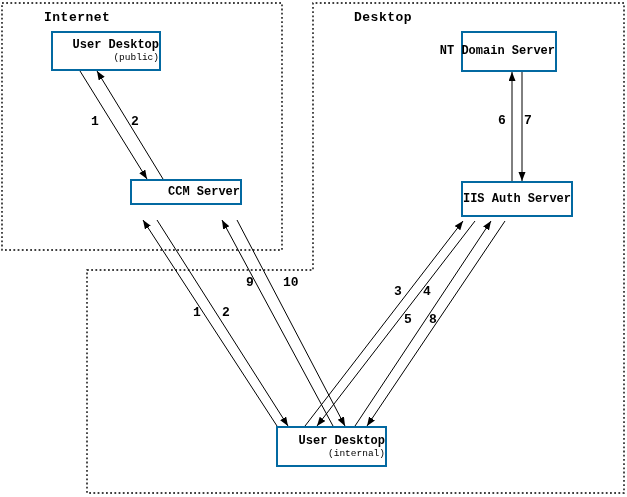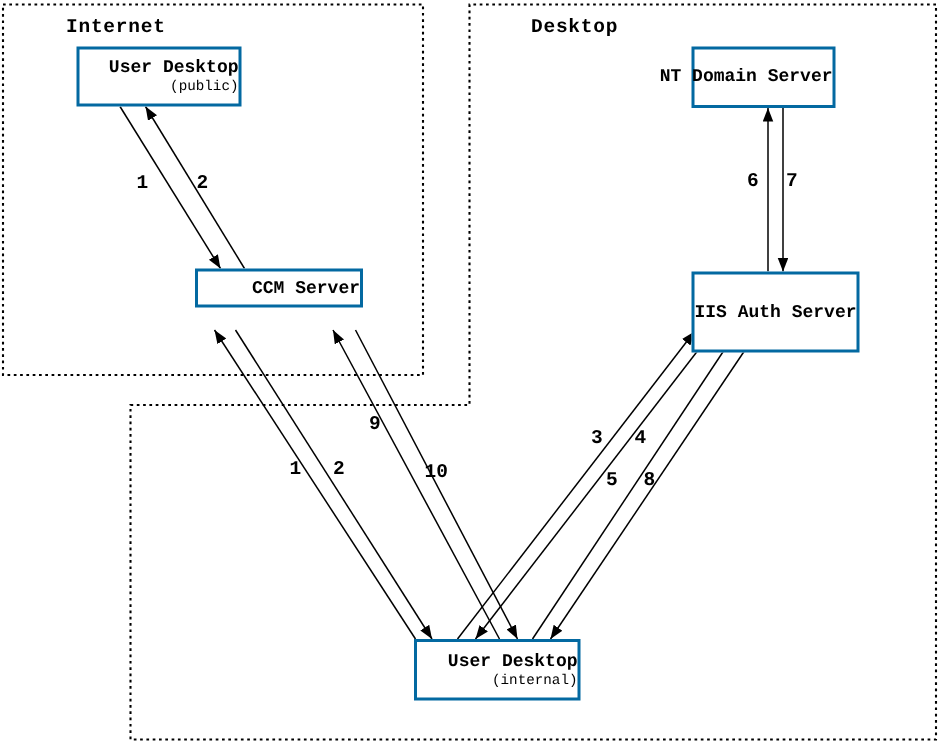--- a/index.html
+++ b/index.html
@@ -23,21 +23,21 @@
   }
   .node-title{font-size:12px;font-weight:bold;white-space:pre;line-height:13px;}
   .node-sub{font-size:9.5px;font-weight:normal;white-space:pre;line-height:11px;}
   .step-label{
     position:absolute;font-size:13px;font-weight:bold;line-height:13px;white-space:pre;
   }
   
   #node-user-desktop-public{left:51px;top:31px;width:110px;height:40px;}
   #node-ccm-server{left:130px;top:179px;width:112px;height:26px;}
   #node-nt-domain-server{left:461px;top:31px;width:96px;height:41px;}
-  #node-iis-auth-server{left:461px;top:181px;width:112px;height:54px;padding-left:48px;}
+  #node-iis-auth-server{left:461px;top:181px;width:112px;height:36px;padding-left:48px;}
   #node-user-desktop-internal{left:276px;top:426px;width:111px;height:41px;}
   #zone-label-internet{left:12px;top:10px;}
   #zone-label-intranet{left:322px;top:10px;}
 </style>
 </head>
 <body>
 
 <div id="stage">
 
   <svg id="diagram-svg">
@@ -87,20 +87,20 @@
   <div class="node" id="node-user-desktop-internal">
     <div class="node-title">User Desktop</div>
     <div class="node-sub">(internal)</div>
   </div>
 
 <div class="step-label" style="left: 91px; top: 115px;">1</div>
     <div class="step-label" style="left: 131px; top: 115px;">2</div>
     <div class="step-label" style="left: 193px; top: 306px;">1</div>
     <div class="step-label" style="left: 222px; top: 306px;">2</div>
     <div class="step-label" style="left: 246px; top: 276px;">9</div>
-    <div class="step-label" style="left: 283px; top: 276px; margin-top: 32px;">10</div>
+    <div class="step-label" style="left: 283px; top: 276px;">10</div>
     <div class="step-label" style="left: 394px; top: 285px;">3</div>
     <div class="step-label" style="left: 423px; top: 285px;">4</div>
     <div class="step-label" style="left: 404px; top: 313px;">5</div>
     <div class="step-label" style="left: 429px; top: 313px;">8</div>
     <div class="step-label" style="left: 498px; top: 114px;">6</div>
     <div class="step-label" style="left: 524px; top: 114px;">7</div>
   </div>
 
 </body></html>

